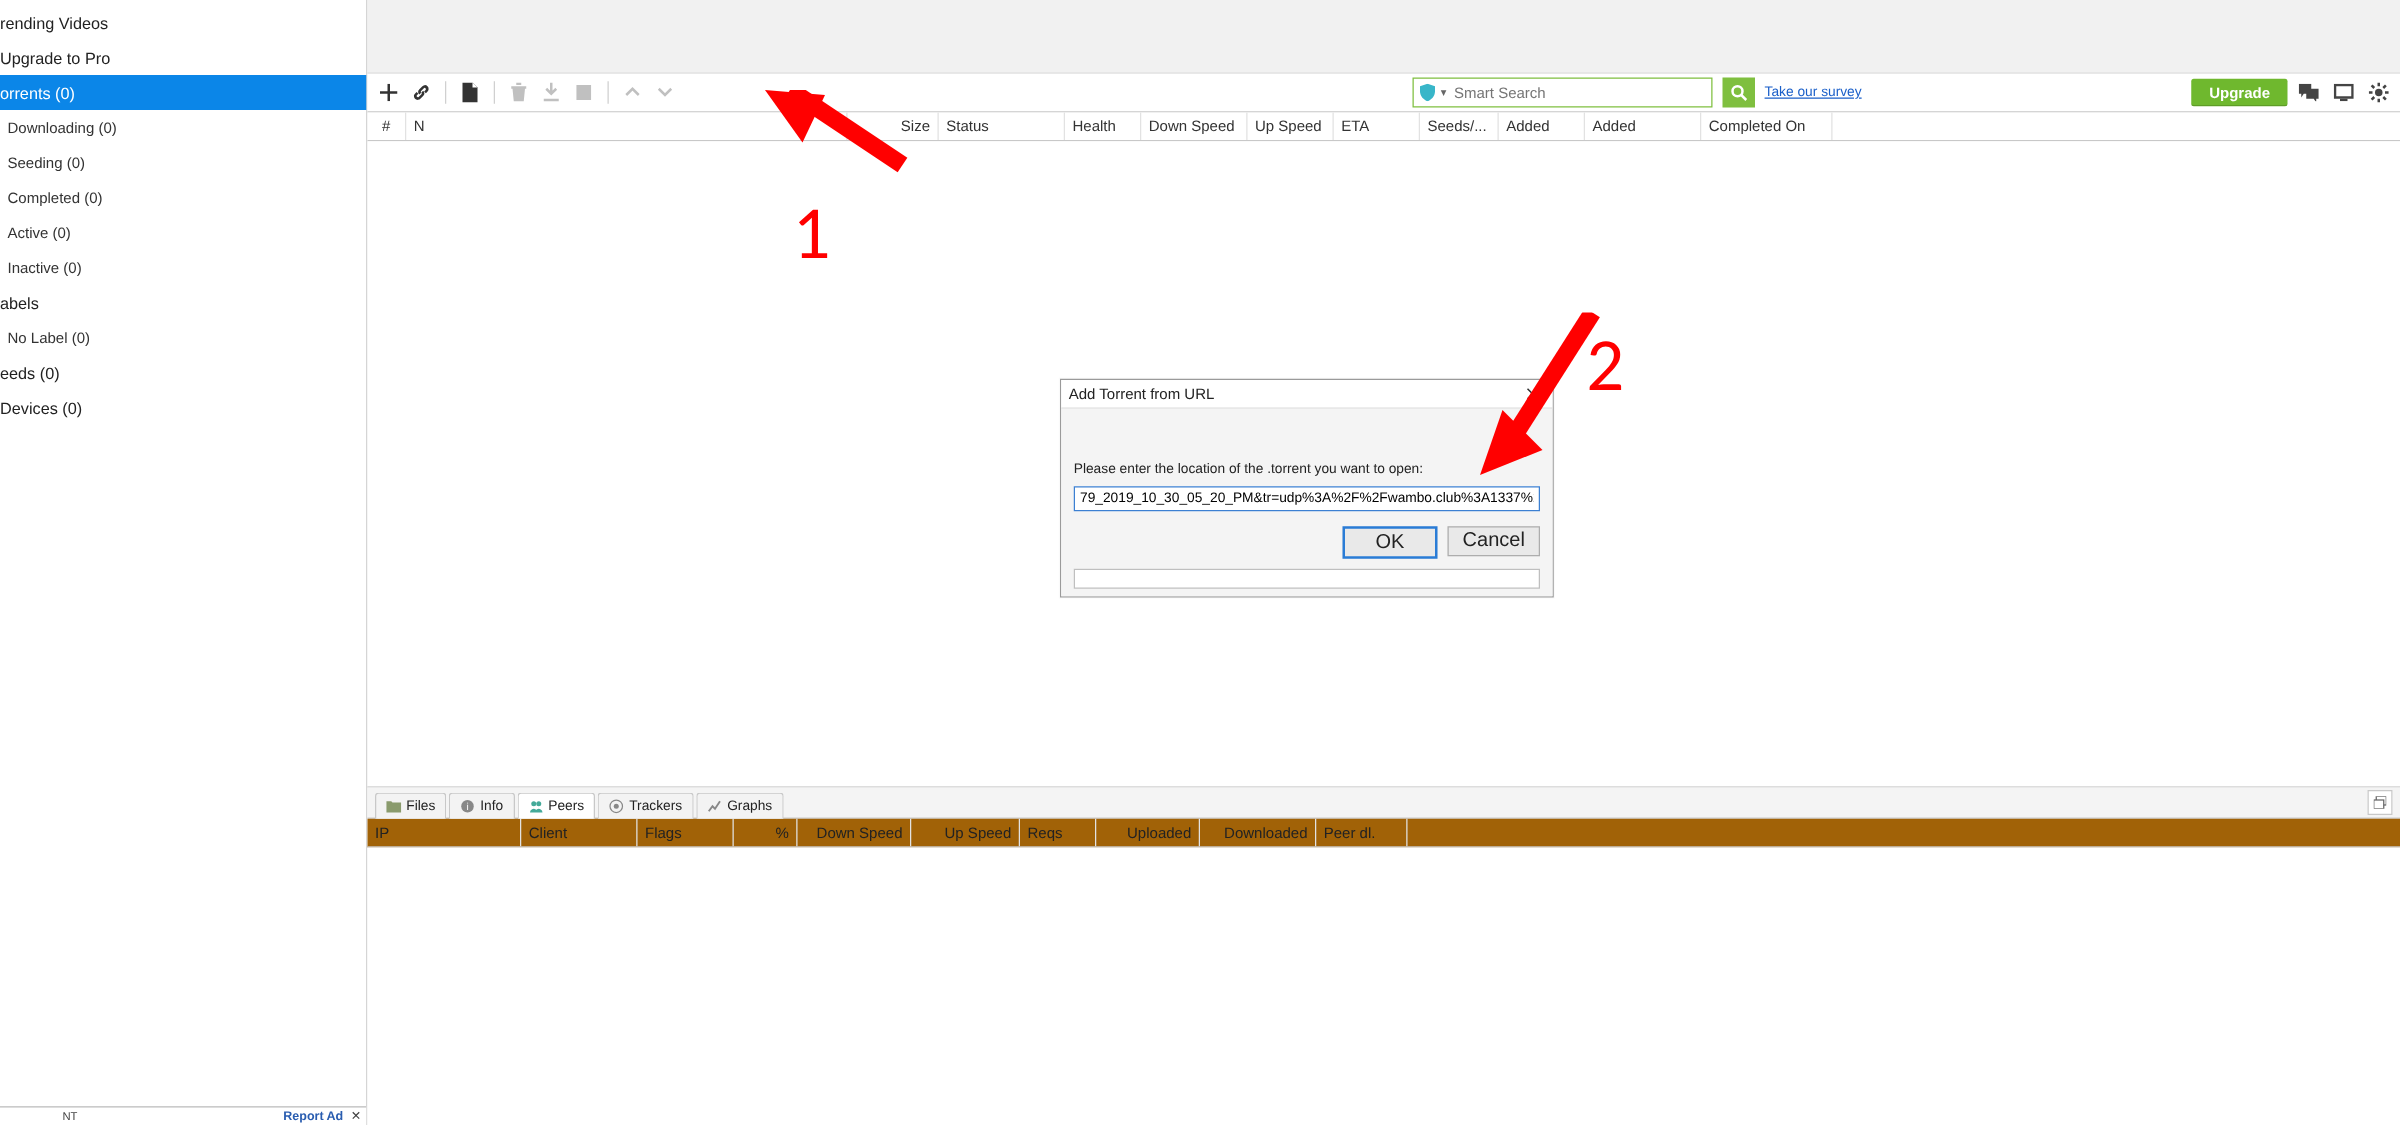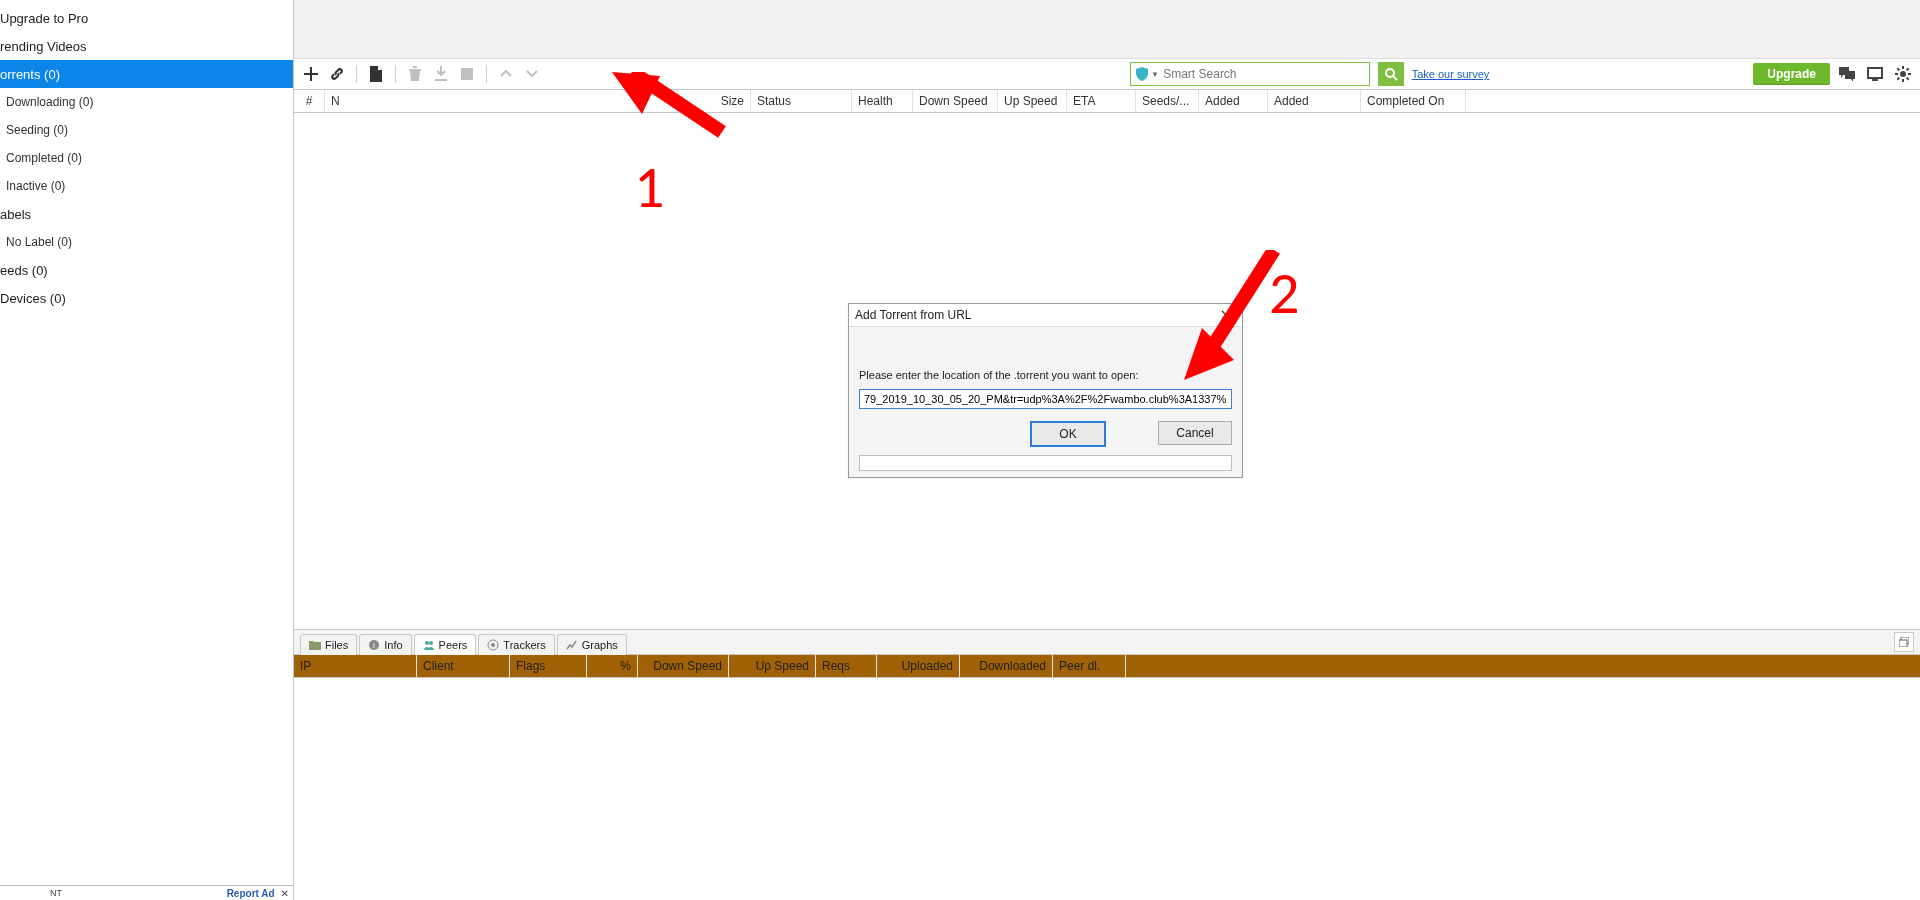--- a/index.html
+++ b/index.html
@@ -45,42 +45,43 @@
   .peer-cols { height:22px; background:#a16207; border-bottom:1px solid #c8c8c8; display:flex; align-items:stretch; font-size:12px; }
   .peers-body { flex:1; background:#fff; }
 
   .dialog { position:absolute; left:554px; top:303px; width:393px; background:#fff; border:1px solid #9a9a9a; box-shadow:0 0 0 1px rgba(0,0,0,0.02); z-index:50; }
   .dlg-title { height:22px; background:#fff; border-bottom:1px solid #dcdcdc; display:flex; align-items:center; padding:0 6px; font-size:12px; }
   .dlg-close { margin-left:auto; width:20px; height:18px; display:flex; align-items:center; justify-content:center; }
   .dlg-body { padding:10px 10px 6px 10px; background:#f4f4f4; }
   .dlg-label { font-size:11px; margin-bottom:8px;margin-top:32px; }
   .dlg-input { width:100%; box-sizing:border-box; height:20px; border:1px solid #3c80d2; background:#fff; font-size:11px; padding:0 4px; outline:none; }
   .dlg-buttons { display:flex; justify-content:flex-end; gap:8px; margin-top:12px; margin-bottom:8px; }
-  .dlg-btn { width:72px; height:22px; border:1px solid #adadad; background:#e9e9e9; display:flex; align-items:center; justify-content:center; font-size:12px;margin-left:44px; }
+  .dlg-btn { width:72px; height:22px; border:1px solid #adadad; background:#e9e9e9; display:flex; align-items:center; justify-content:center; font-size:16px; }
   .dlg-btn.primary { border:2px solid #2a7cd6; background:#e9e9e9; }
   .dlg-progress { height:14px; border:1px solid #bfbfbf; background:#fff; margin-top:2px; }
 
   .annot-arrow1 { position:absolute; left:318px; top:72px; z-index:200; pointer-events:none; }
   .annot-1 { position:absolute; left:340px; top:150px; z-index:201; color:#ff0000; font-size:60px; font-family:Calibri,Arial,sans-serif; pointer-events:none; }
   .annot-arrow2 { position:absolute; left:890px; top:250px; z-index:200; pointer-events:none; }
   .annot-2 { position:absolute; left:975px; top:256px; z-index:201; color:#ff0000; font-size:60px; font-family:Calibri,Arial,sans-serif; pointer-events:none; }
 </style>
 </head>
 <body>
 
 <div class="app">
 
   <div class="sidebar">
     <div class="sidebar-list">
+      <div class="side-item sidecat">rending Videos</div>
       <div class="side-item sidecat">Upgrade to Pro</div>
-      <div class="side-item sidecat">rending Videos</div>
       <div class="side-item sidecat selected">orrents (0)</div>
       <div class="side-sub">Downloading (0)</div>
       <div class="side-sub">Seeding (0)</div>
       <div class="side-sub">Completed (0)</div>
+      <div class="side-sub">Active (0)</div>
       <div class="side-sub">Inactive (0)</div>
       <div class="side-item sidecat">abels</div>
       <div class="side-sub">No Label (0)</div>
       <div class="side-item sidecat">eeds (0)</div>
       <div class="side-item sidecat">Devices (0)</div>
     </div>
     <div class="ad-bar">
       <span class="ad-ent">NT</span>
       <span style="font-weight:bold;">Report Ad</span>
       <span class="ad-close">✕</span>

